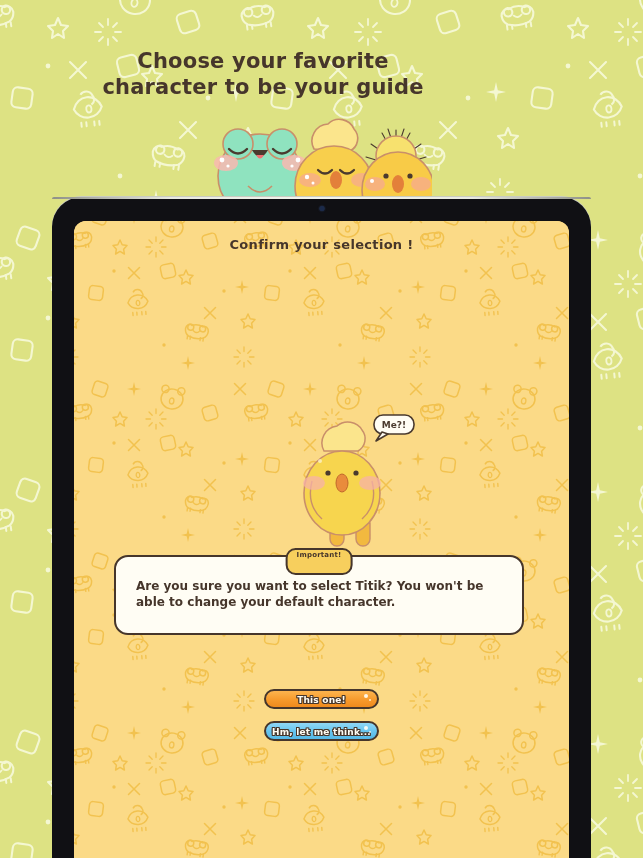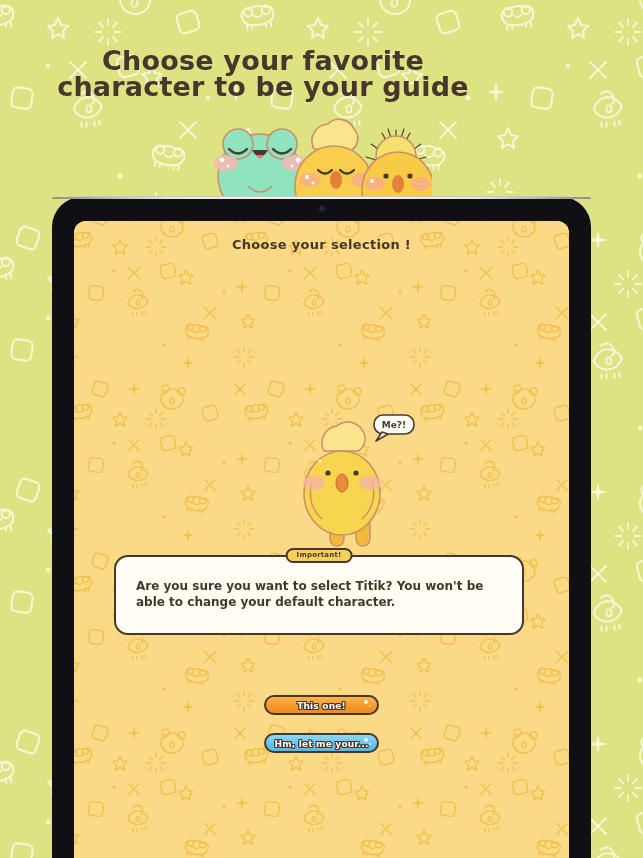--- a/index.html
+++ b/index.html
@@ -14,21 +14,21 @@
   
   .backdrop{position:absolute;inset:0;background:#dde283;}
   .backdrop svg{position:absolute;inset:0;width:643px;height:858px;display:block;}
 
   
   .headline{
     position:absolute;left:0;top:48px;width:526px;
     text-align:center;
     font-family:"DejaVu Sans", sans-serif;
     font-weight:bold;
-    font-size:27px;
+    font-size:21px;
     line-height:26px;
     letter-spacing:.2px;
     color:#46362b;
     z-index:6;
     white-space:pre-line;
   }
 
   
   .hero{position:absolute;left:0;top:104px;width:643px;height:100px;z-index:5;}
   .hero svg{display:block;margin:0 auto;}
@@ -79,38 +79,38 @@
     border:2px solid #46362b;
     border-radius:14px;
     box-sizing:border-box;
     z-index:4;
   }
   .dialog-badge{
     position:absolute;left:50%;top:-9px;transform:translateX(-50%);
     background:#f7cf5d;
     border:2px solid #46362b;
     border-radius:10px;
-    padding:1px 9px 2px;
+    padding:1px 9px 14px;
     font-family:"DejaVu Sans", sans-serif;
     font-weight:bold;font-size:7px;letter-spacing:.2px;
     color:#46362b;white-space:nowrap;
     z-index:5;
   }
   .dialog-text{
     position:absolute;left:20px;top:21px;right:20px;
     font-family:"DejaVu Sans", sans-serif;
     font-size:12px;line-height:16px;font-weight:bold;
     color:#46362b;
   }
 
   
   .buttons{position:absolute;left:0;top:456px;width:495px;z-index:4;}
   .btn{
     position:relative;
-    display:block;margin:18px auto 8px;
+    display:block;margin:12px auto 8px;
     width:115px;height:20px;
     border:2px solid #46362b;
     border-radius:11px;
     box-sizing:border-box;
     font-family:"DejaVu Sans", sans-serif;
     font-weight:bold;font-size:9px;letter-spacing:.2px;
     color:#fffdf4;
     text-align:center;
     line-height:16px;
     cursor:pointer;
@@ -380,21 +380,21 @@
             <use href="#sTile" x="332" y="328"></use>
           <use href="#sTile" x="-20" y="500"></use>
             <use href="#sTile" x="156" y="500"></use>
             <use href="#sTile" x="332" y="500"></use>
           <use href="#sTile" x="-20" y="672"></use>
             <use href="#sTile" x="156" y="672"></use>
             <use href="#sTile" x="332" y="672"></use>
         </g>
       </svg>
 
-      <div class="screen-title">Choose your selection !</div>
+      <div class="screen-title">Confirm your selection !</div>
 
       <div class="char-wrap">
         <svg width="160" height="145" viewBox="0 0 160 145" xmlns="http://www.w3.org/2000/svg">
 
           <g>
             <rect x="102" y="4" width="40" height="19" rx="9" fill="#fffdf4" stroke="#4a3a2e" stroke-width="1.6"></rect>
             <path d="M110 21 L104 30 L116 23 Z" fill="#fffdf4" stroke="#4a3a2e" stroke-width="1.6" stroke-linejoin="round"></path>
             <text x="122" y="17" font-family="DejaVu Sans, sans-serif" font-size="9" font-weight="bold" fill="#4a3a2e" text-anchor="middle">Me?!</text>
           </g>
 
@@ -425,21 +425,21 @@
         <div class="dialog-text">Are you sure you want to select Titik? You won't be able to change your default character.</div>
       </div>
 
       <div class="buttons">
         <button class="btn btn-primary">
           <span>This one!</span>
           <span class="shine"></span>
           <span class="shine2"></span>
         </button>
         <button class="btn btn-secondary">
-          <span>Hm, let me your...</span>
+          <span>Hm, let me think...</span>
           <span class="shine"></span>
           <span class="shine2"></span>
         </button>
       </div>
 
     </div>
   </div>
 
 </div>
 

